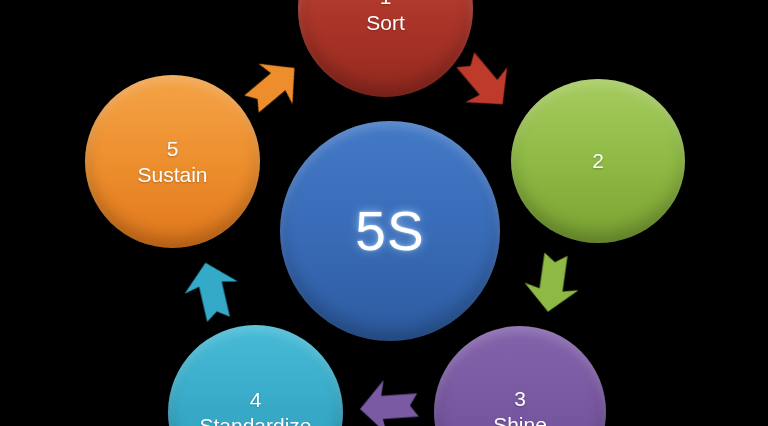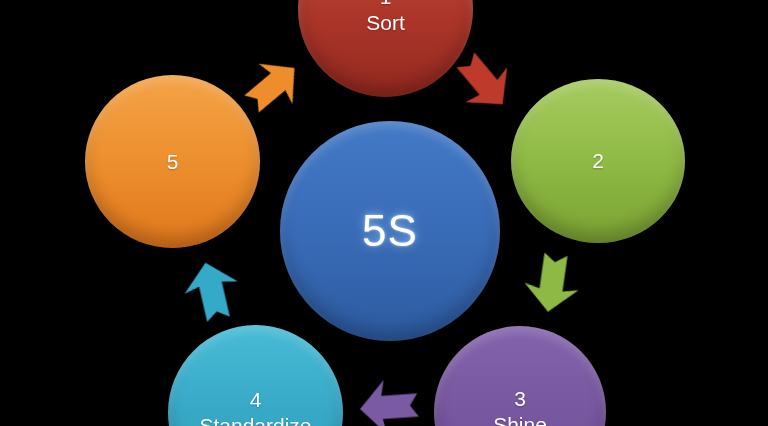--- a/index.html
+++ b/index.html
@@ -35,21 +35,21 @@
   .step-text .num { display: block; }
   .step-text .lbl { display: block; }
 
   
   .c-center {
     left: 280px; top: 121px; width: 220px; height: 220px;
     background: linear-gradient(180deg, #4379C6 0%, #3A6DB9 45%, #2D5BA0 100%);
   }
   .center-label {
     color: #ffffff;
-    font-size: 44px;
+    font-size: 55px;
     font-weight: 400;
     letter-spacing: 1px;
     text-shadow: 0 0 10px rgba(150,200,250,0.95),
                  0 0 3px rgba(190,220,255,0.9),
                  0 2px 4px rgba(20,60,120,0.6);
   }
 
   
   .c-1 { left: 298px; top: -78px; width: 175px; height: 175px;
          background: linear-gradient(180deg, #C14E3F 0%, #AC3529 55%, #93291F 100%); }
@@ -104,20 +104,21 @@
   <div class="circle c-4">
     <div class="step-text">
       <span class="num">4</span>
       <span class="lbl">Standardize</span>
     </div>
   </div>
 
   <div class="circle c-5">
     <div class="step-text">
       <span class="num">5</span>
+      <span class="lbl">Sustain</span>
     </div>
   </div>
 
   <div class="circle c-center">
     <span class="center-label">5S</span>
   </div>
 
   <div class="arrow a-5to1">
     <svg viewBox="0 0 100 100">
         <polygon points="50,0 97,44 70,38 70,100 50,86 30,100 30,38 3,44" fill="#EE8D2B"></polygon>

